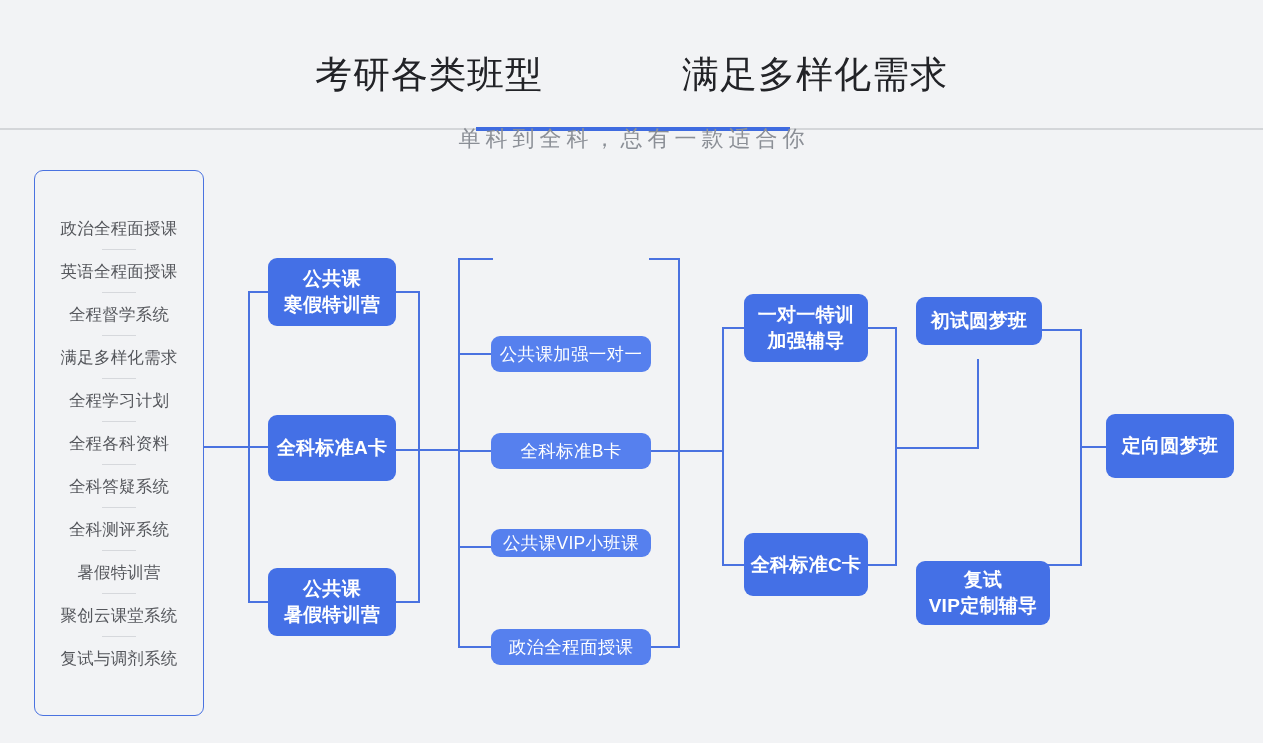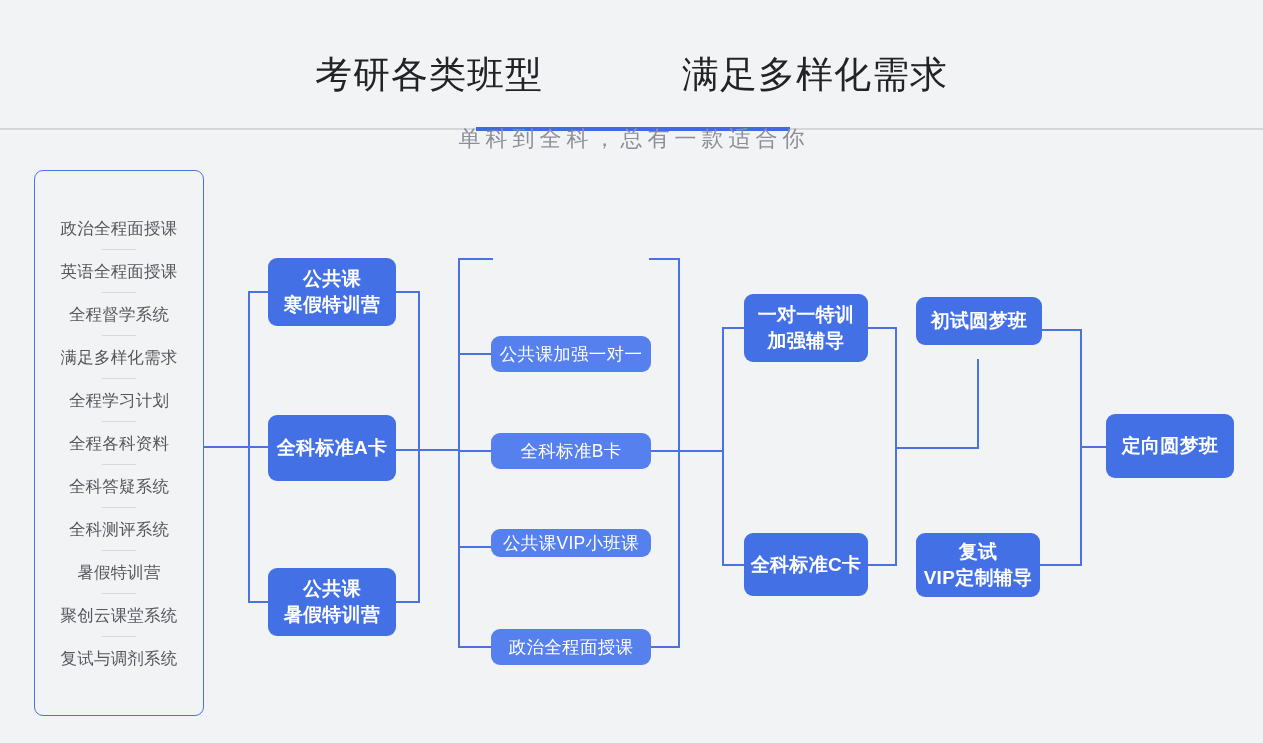--- a/index.html
+++ b/index.html
@@ -159,21 +159,21 @@
   #n-quanke-b     { left: 491px; top: 433px; width: 160px; height: 36px; }
   #n-gonggong-vip { left: 491px; top: 529px; width: 160px; height: 28px; }
   #n-gonggong-kq  { left: 491px; top: 629px; width: 160px; height: 36px; }
 
   
   #n-1v1-texun { left: 744px; top: 294px; width: 124px; height: 68px; }
   #n-quanke-c  { left: 744px; top: 533px; width: 124px; height: 63px; }
 
   
   #n-chushi  { left: 916px; top: 297px; width: 126px; height: 48px; }
-  #n-fushi   { left: 916px; top: 533px; width: 124px; height: 64px; }
+  #n-fushi   { left: 916px; top: 561px; width: 134px; height: 64px; }
 
   
   #n-dingxiang { left: 1106px; top: 414px; width: 128px; height: 64px; }
 </style>
 </head>
 <body>
 
 <div class="page">
 
   <div class="header">

